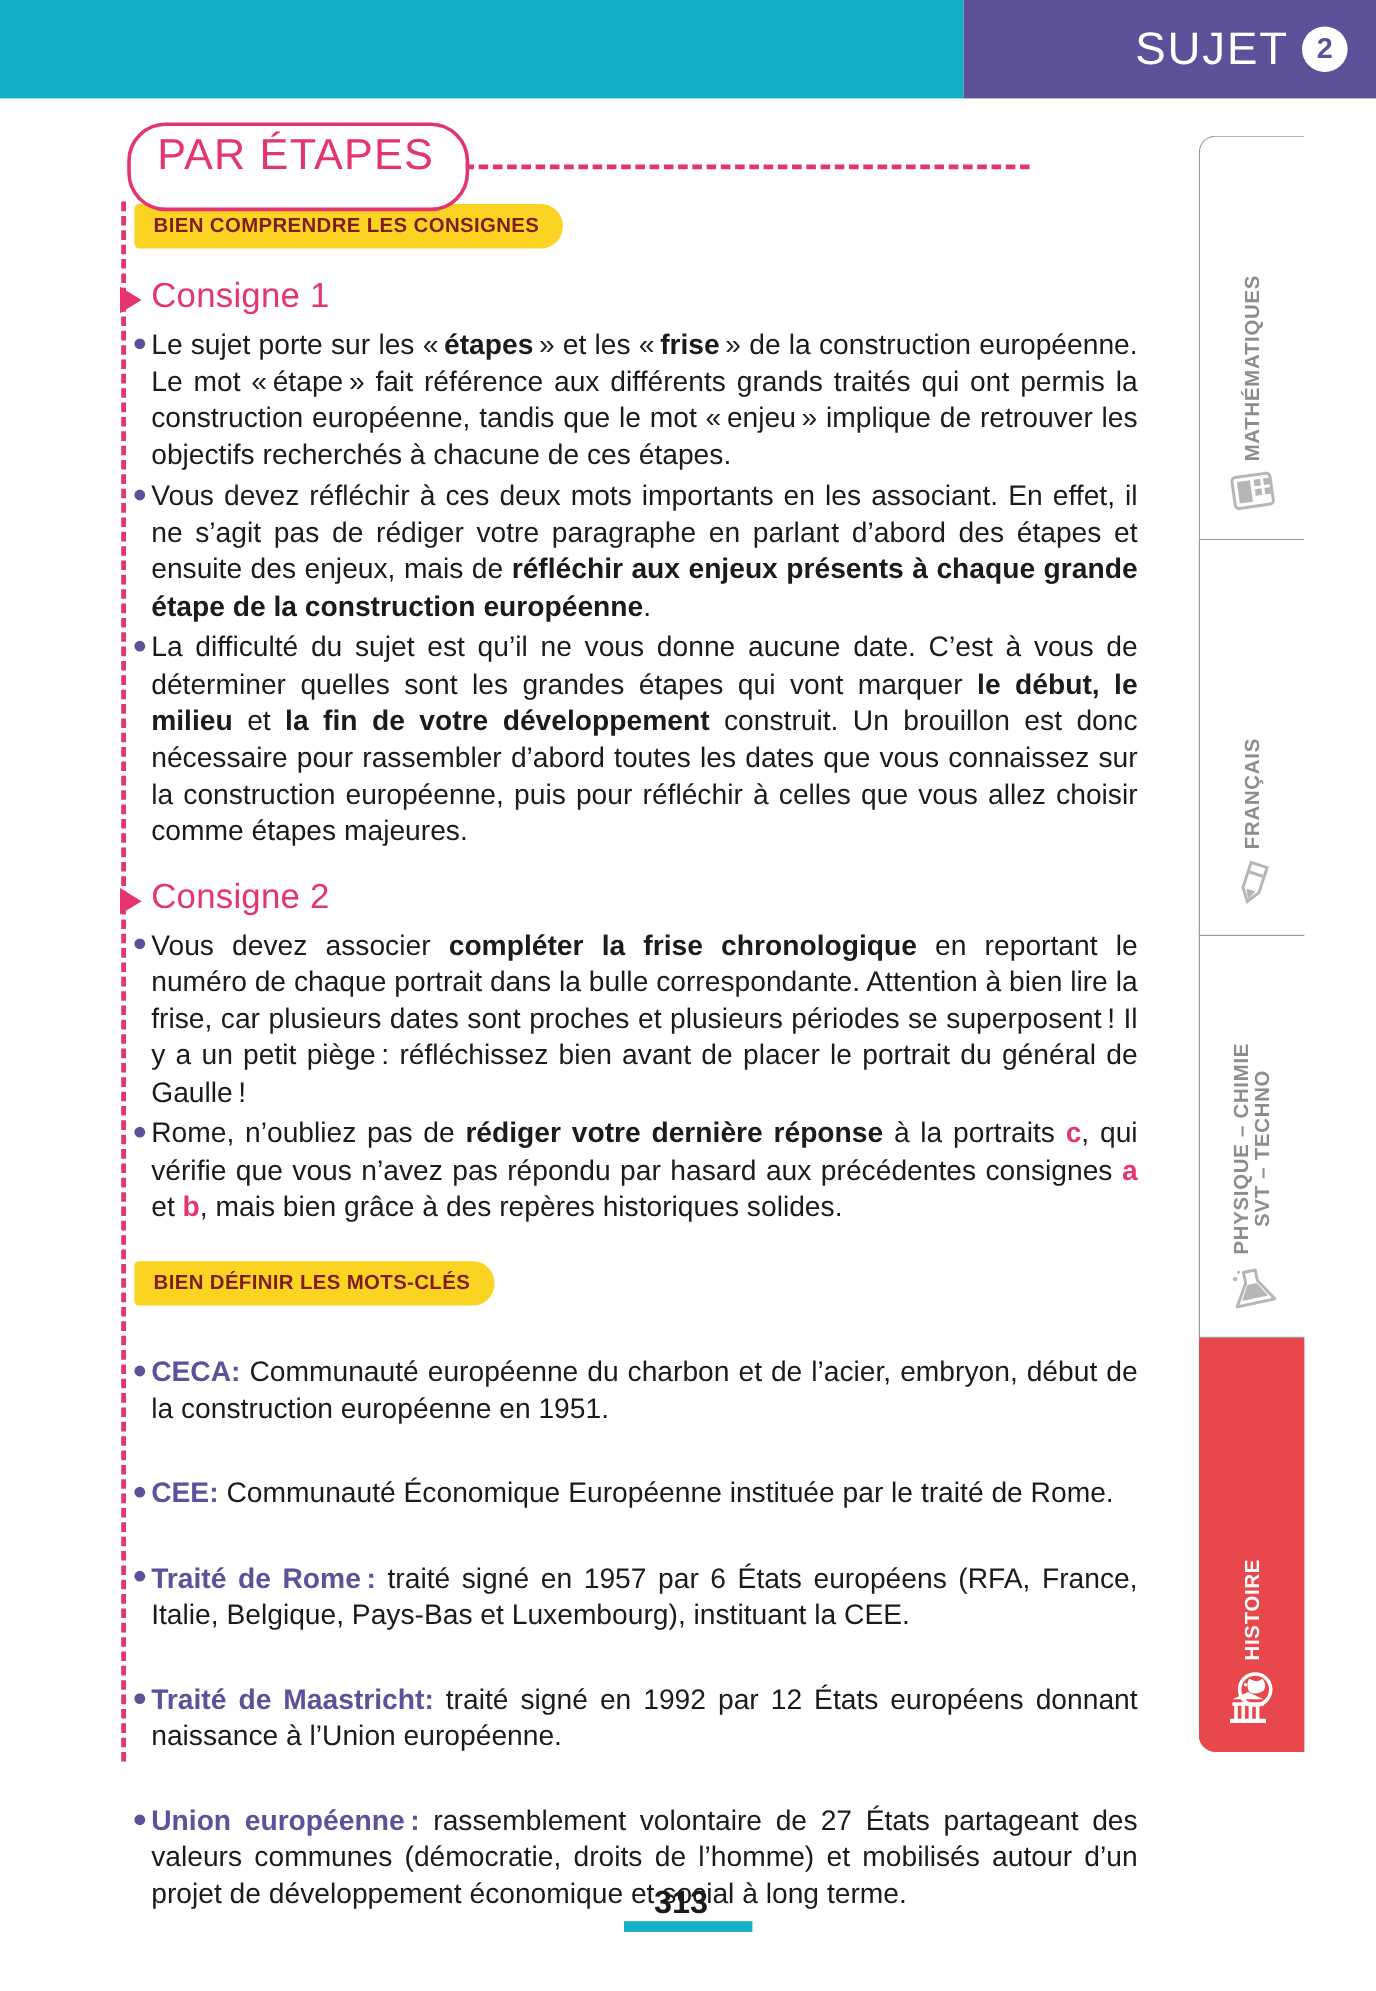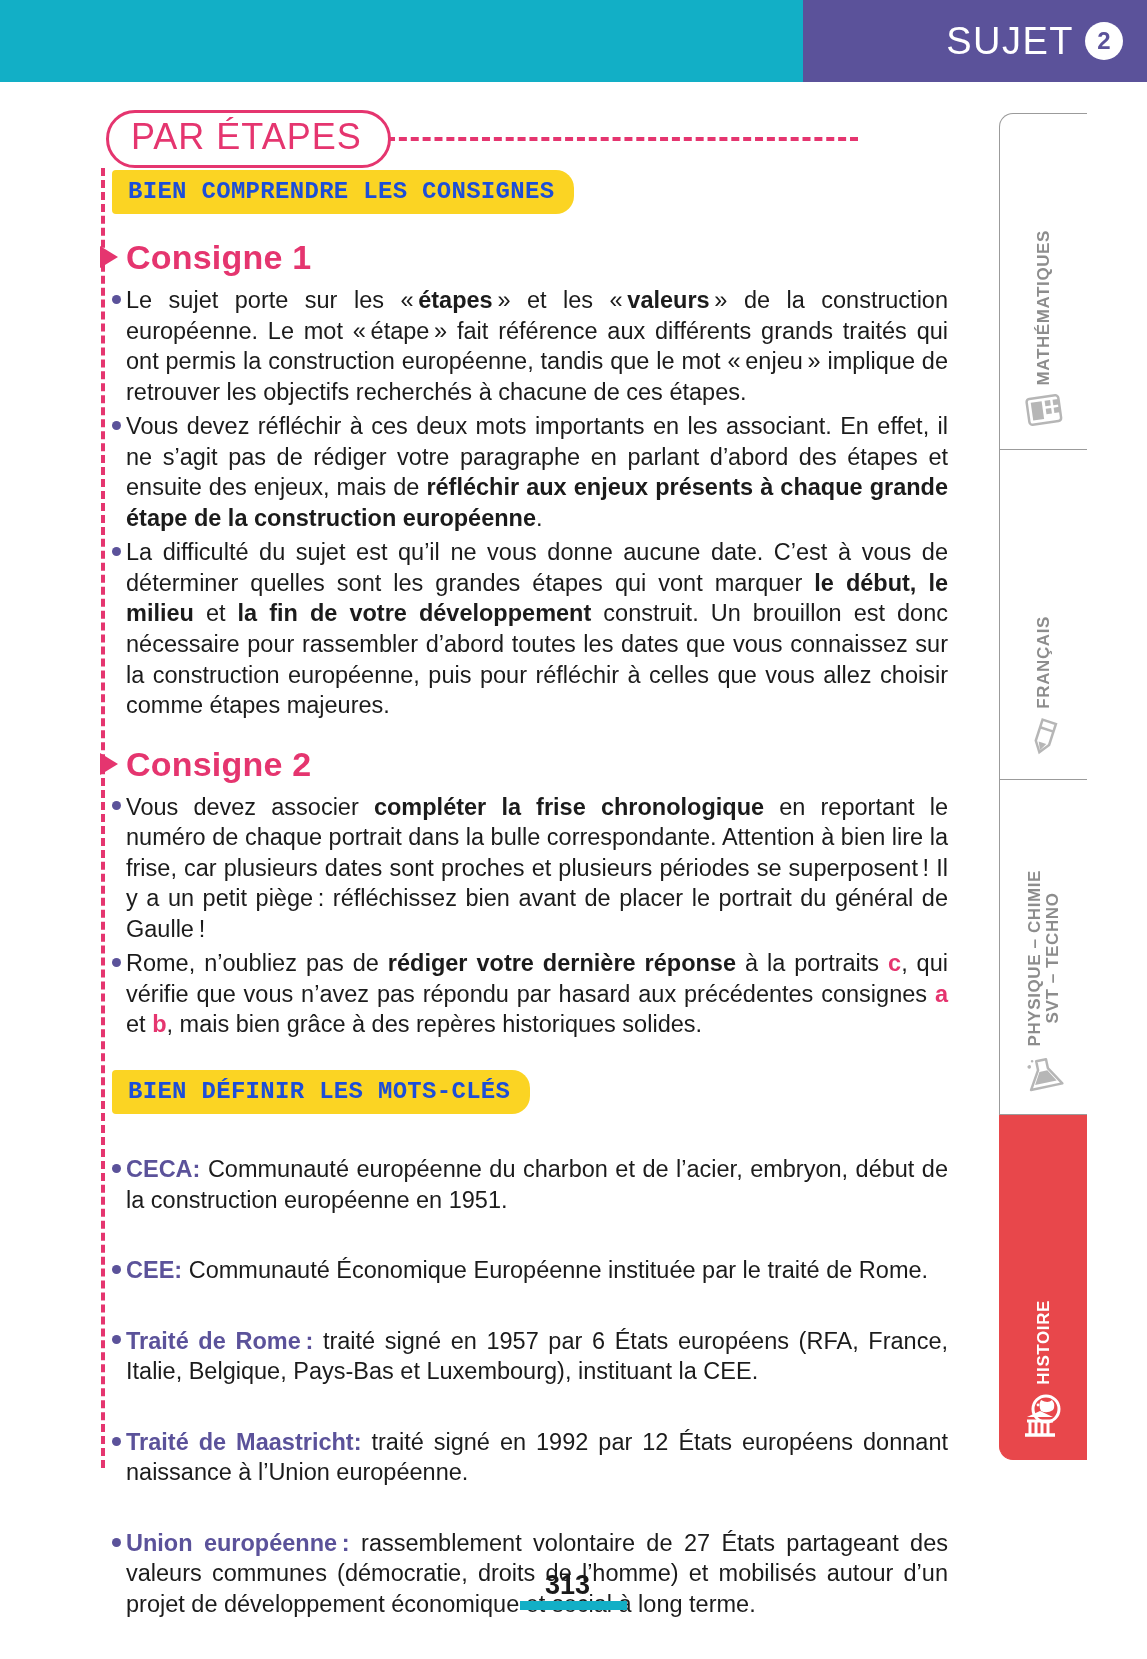--- a/index.html
+++ b/index.html
@@ -131,54 +131,53 @@
     align-items: center;
     height: 62px;
     margin-left: 6px;
   }
   .par-etapes {
     border: 3px solid #E5356F;
     border-radius: 32px;
     color: #E5356F;
     font-size: 36px;
     letter-spacing: 1px;
-    padding: 5px 26px 9px 22px;
+    padding: 5px 26px 25px 22px;
     background: #ffffff;
     line-height: 1.05;
     position: relative;
     z-index: 2;
   }
   .dash-line {
     flex: 1;
     height: 0;
     border-top: 4px dashed #E5356F;
     margin-left: -4px;
     margin-right: 90px;
   }
 
   
   .yellow-head {
     display: inline-block;
     background: #FBD423;
-    color: #1d4ed8;
-    font-size: 24px;
+    color: #7f1d1d;
+    font-size: 17px;
     font-weight: 700;
     letter-spacing: 0.3px;
     padding: 8px 20px 9px 16px;
     border-radius: 4px 18px 18px 4px;
     margin-left: 12px;
-    font-family: Liberation Mono, monospace;
   }
 
   
   .consigne-head {
     position: relative;
     color: #E5356F;
-    font-size: 34px;
-    font-weight: 700;
+    font-size: 29px;
+    font-weight: 400;
     margin: 24px 0 8px 26px;
     letter-spacing: .2px;
   }
   .tri {
     position: absolute;
     left: -26px;
     top: 8px;
     width: 0; height: 0;
     border-top: 11px solid transparent;
     border-bottom: 11px solid transparent;
@@ -259,21 +258,21 @@
     
     <div class="yellow-head">BIEN COMPRENDRE LES CONSIGNES</div>
 
     
     <div class="consigne-head">
       <span class="tri"></span>
       <span>Consigne 1</span>
     </div>
 
     <p class="para">
-      <span class="dot"></span><span>Le sujet porte sur les « </span><b>étapes</b><span> » et les « </span><b>valeurs</b><span> » de la construction européenne. Le mot « étape » fait référence aux différents grands traités qui ont permis la construction européenne, tandis que le mot « enjeu » implique de retrouver les objectifs recherchés à chacune de ces étapes.</span>
+      <span class="dot"></span><span>Le sujet porte sur les « </span><b>étapes</b><span> » et les « </span><b>frise</b><span> » de la construction européenne. Le mot « étape » fait référence aux différents grands traités qui ont permis la construction européenne, tandis que le mot « enjeu » implique de retrouver les objectifs recherchés à chacune de ces étapes.</span>
     </p>
 
     <p class="para">
       <span class="dot"></span><span>Vous devez réfléchir à ces deux mots importants en les associant. En effet, il ne s’agit pas de rédiger votre paragraphe en parlant d’abord des étapes et ensuite des enjeux, mais de </span><b>réfléchir aux enjeux présents à chaque grande étape de la construction européenne</b><span>.</span>
     </p>
 
     <p class="para">
       <span class="dot"></span><span>La difficulté du sujet est qu’il ne vous donne aucune date. C’est à vous de déterminer quelles sont les grandes étapes qui vont marquer </span><b>le début, le milieu</b><span> et </span><b>la fin de votre développement</b><span> construit. Un brouillon est donc nécessaire pour rassembler d’abord toutes les dates que vous connaissez sur la construction européenne, puis pour réfléchir à celles que vous allez choisir comme étapes majeures.</span>
     </p>
 

